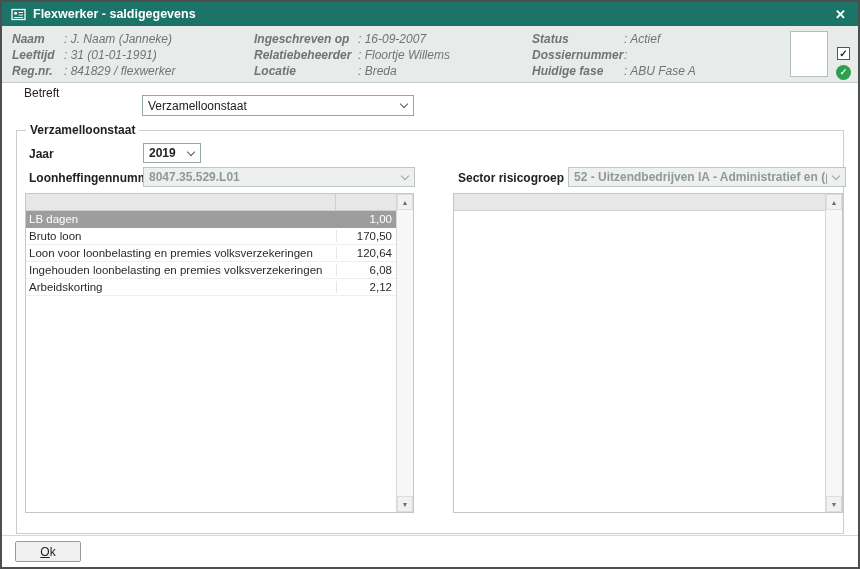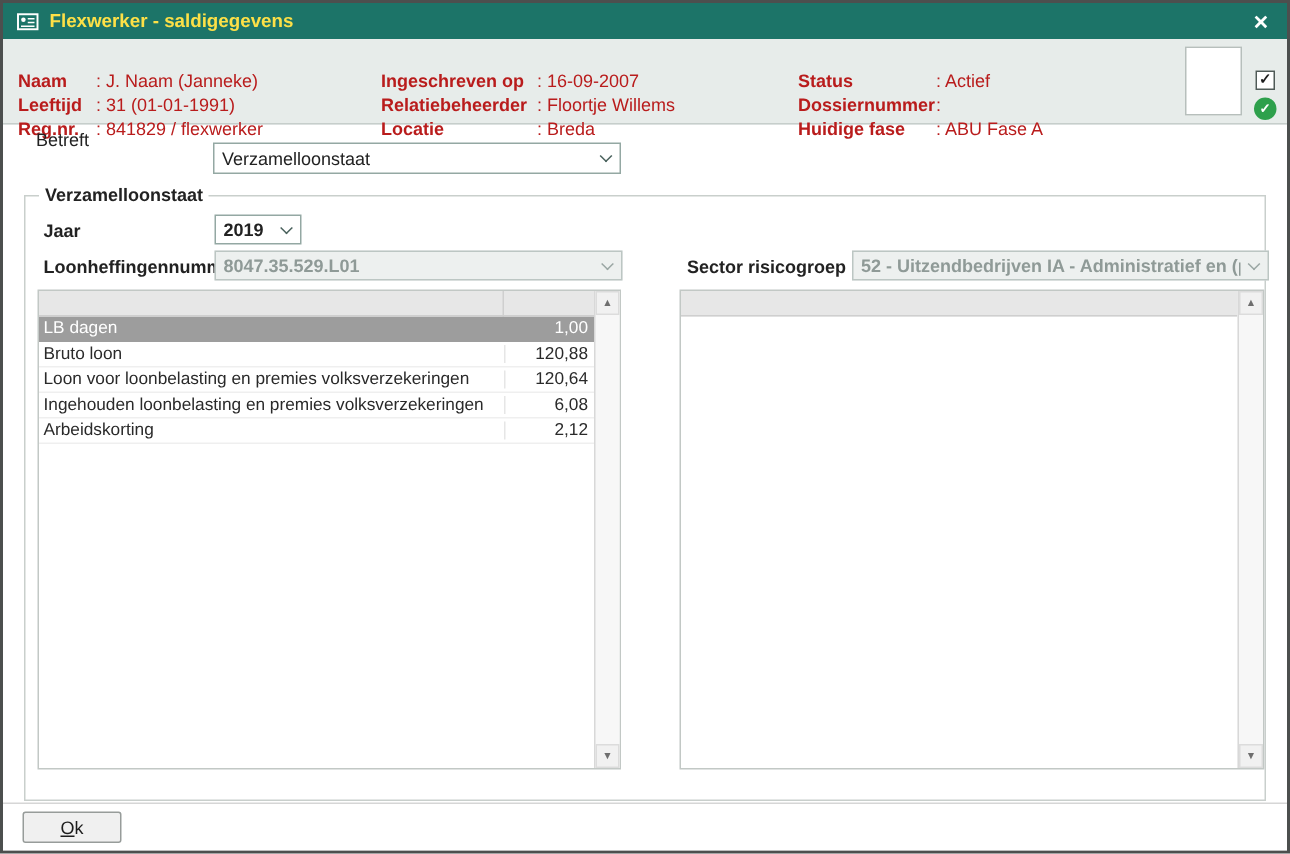--- a/index.html
+++ b/index.html
@@ -10,32 +10,32 @@
     border: 2px solid #4c4f4e; background: #fff; overflow: hidden;
   }
 
   
   .titlebar {
     position: absolute; top: 0; left: 0; right: 0; height: 24px;
     background: #1c7468; display: flex; align-items: center;
     padding: 0 9px; gap: 7px;
   }
   .titlebar .win-icon { width: 15px; height: 13px; flex: none; }
-  .titlebar .title { color: #fde047; font-size: 12.5px; font-weight: bold; }
+  .titlebar .title { color: #ffffff; font-size: 12.5px; font-weight: bold; }
   .titlebar .close {
     margin-left: auto; color: #fff; font-size: 13px; font-weight: bold;
     cursor: pointer; line-height: 1; padding: 2px 3px;
   }
 
   
   .hdr {
     position: absolute; top: 24px; left: 0; right: 0; height: 57px;
     background: #e7ecea; border-bottom: 1px solid #c6cecb;
   }
-  .hcol { position: absolute; top: 20px; font-size: 12px; color: #b91c1c; }
+  .hcol { position: absolute; top: 5px; font-size: 12px; color: #737373; font-style: italic; }
   .hcol .irow { display: flex; line-height: 16px; white-space: nowrap; }
   .hcol .ilabel { font-weight: bold; }
   .hcol1 { left: 10px; }  .hcol1 .ilabel { width: 52px; }
   .hcol2 { left: 252px; } .hcol2 .ilabel { width: 104px; }
   .hcol3 { left: 530px; } .hcol3 .ilabel { width: 92px; }
 
   .photo-box {
     position: absolute; right: 30px; top: 5px; width: 38px; height: 46px;
     background: #fff; border: 1px solid #b7bfbc;
   }
@@ -235,21 +235,21 @@
           <div class="hcell hcell-name"></div>
           <div class="hcell hcell-val"></div>
         </div>
         <div class="rows">
           <div class="row selected">
             <span class="cell-name">LB dagen</span>
             <span class="cell-val">1,00</span>
           </div>
           <div class="row">
             <span class="cell-name">Bruto loon</span>
-            <span class="cell-val">120,88</span>
+            <span class="cell-val">170,50</span>
           </div>
           <div class="row">
             <span class="cell-name">Loon voor loonbelasting en premies volksverzekeringen</span>
             <span class="cell-val">120,64</span>
           </div>
           <div class="row">
             <span class="cell-name">Ingehouden loonbelasting en premies volksverzekeringen</span>
             <span class="cell-val">6,08</span>
           </div>
           <div class="row">

